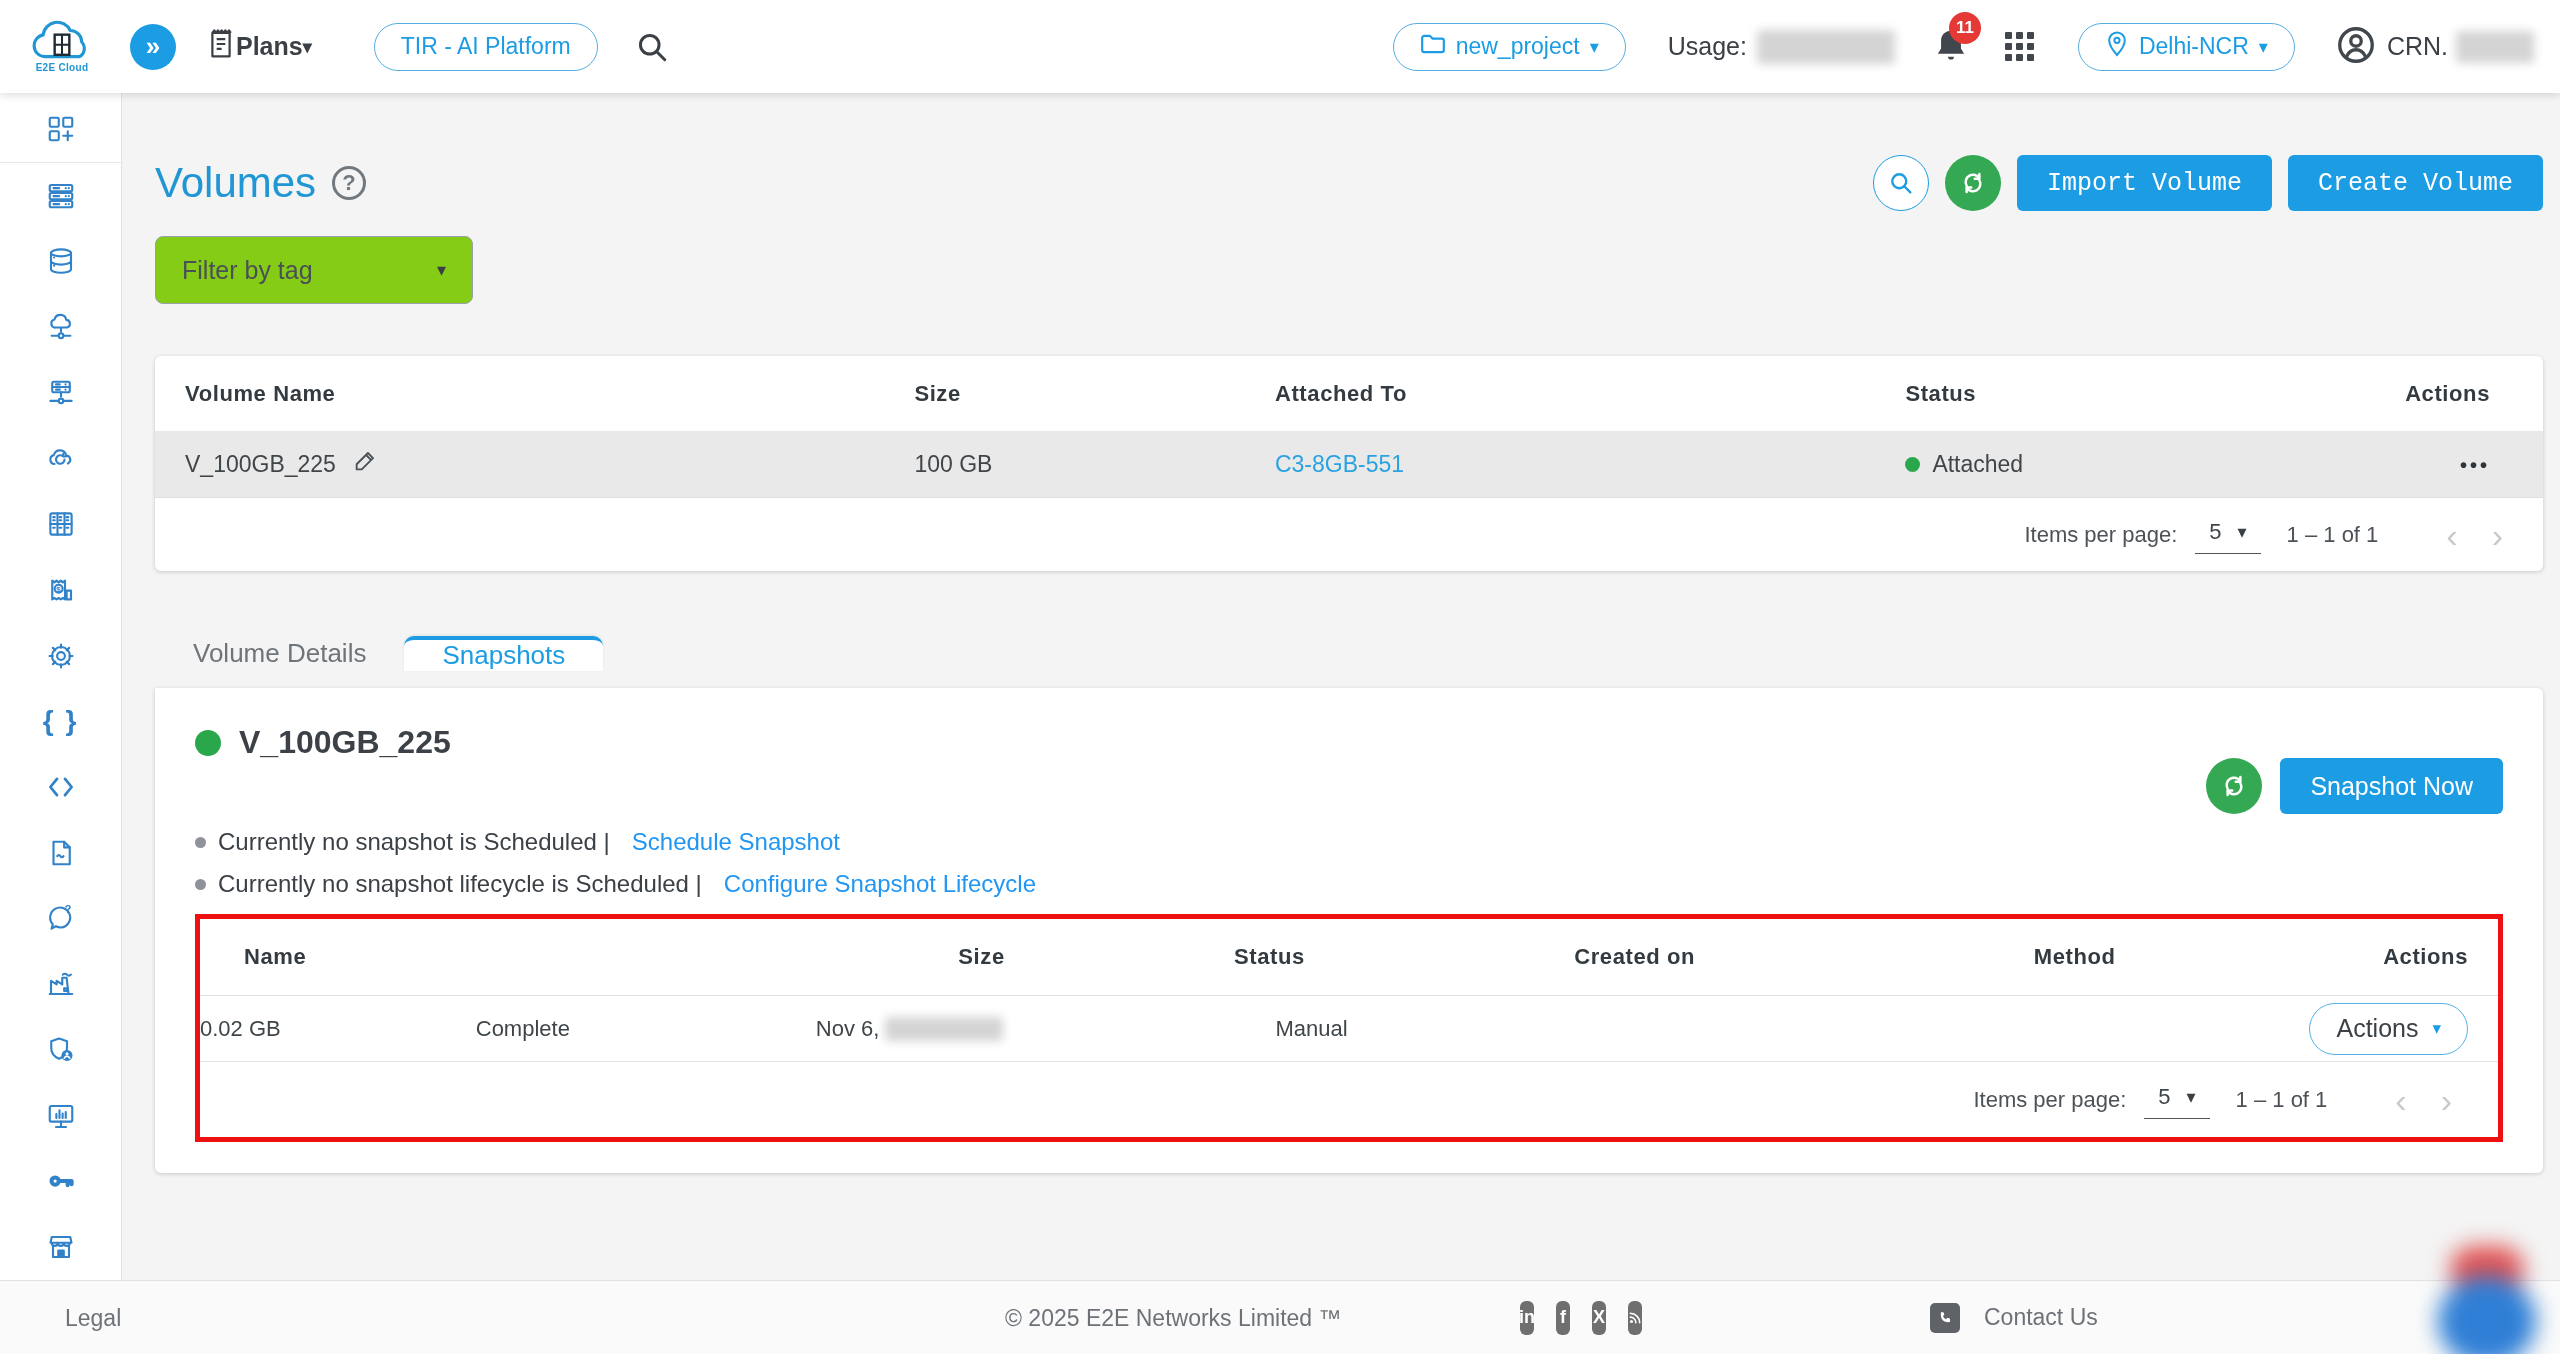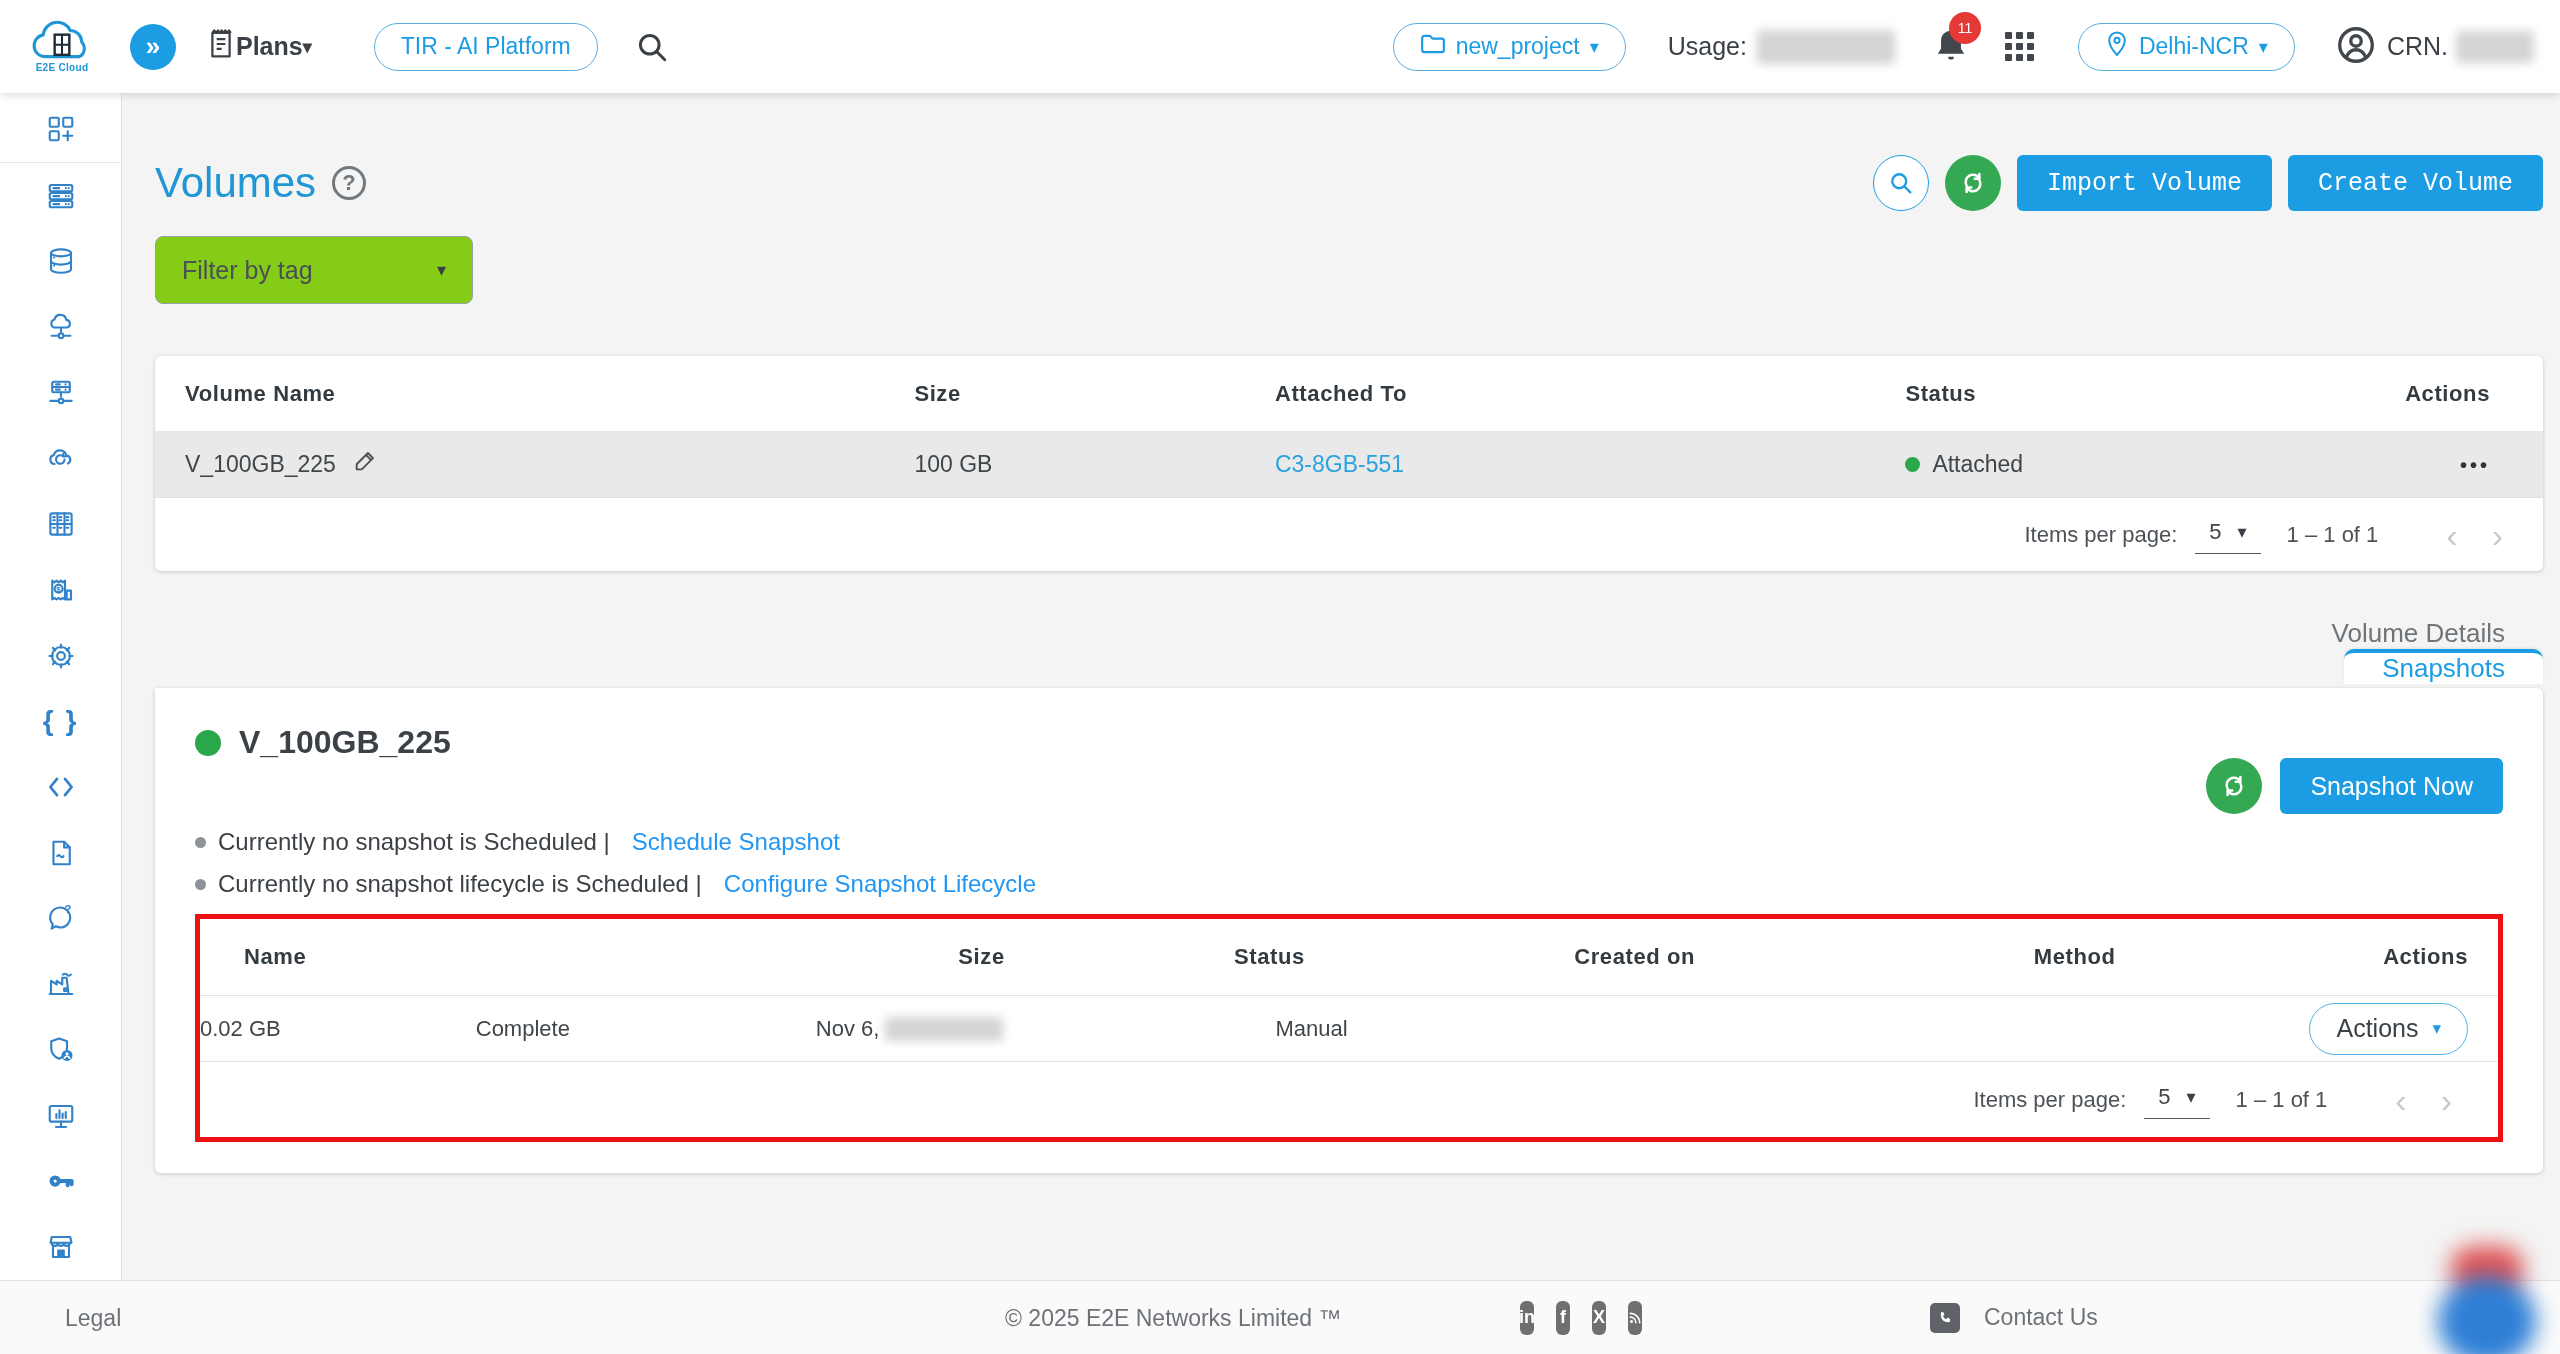--- a/index.html
+++ b/index.html
@@ -23,21 +23,21 @@
   .tir-pill { margin-left:62px; }
   .search-top { margin-left:36px; cursor:pointer; display:flex; }
   .top-right { display:flex; align-items:center; margin-left:auto; margin-right:26px; }
   .usage { margin-left:42px; font-size:25px; color:#3a4046; }
   .redact { display:inline-block; background:#d4d4d4; border-radius:3px; filter:blur(5px); vertical-align:middle; }
   .redact-usage { width:138px; height:34px; margin-left:10px; }
   .redact-crn { width:78px; height:32px; margin-left:8px; }
   .redact-date { width:118px; height:24px; margin-left:6px; }
   .bell-wrap { position:relative; margin-left:38px; cursor:pointer; }
   .badge { position:absolute; top:-14px; left:16px; min-width:32px; height:32px; border-radius:16px;
-           background:#e53935; color:#fff; font-size:14px; font-weight:400; display:flex; align-items:center;
+           background:#e53935; color:#fff; font-size:17px; font-weight:700; display:flex; align-items:center;
            justify-content:center; padding:0 6px;text-align:right; }
   .grid9 { margin-left:36px; display:grid; grid-template-columns:repeat(3,7px); grid-gap:4px; cursor:pointer; }
   .grid9 span { width:7px; height:7px; background:#41474d; border-radius:1px; }
   .region-pill { margin-left:44px; }
   .crn-wrap { display:flex; align-items:center; margin-left:40px; }
   .crn-label { font-size:25px; color:#3a4046; margin-left:10px; }
 
   
   .sidebar { position:absolute; top:93px; left:0; width:122px; bottom:74px; background:#fff;
              border-right:1px solid #e2e2e2; z-index:30; display:flex; flex-direction:column; align-items:center; padding-top:4px; }
@@ -78,21 +78,21 @@
   .vcol-actions { flex:1; text-align:right; padding-right:53px; }
   .link { color:#29a3e0; cursor:pointer; text-decoration:none; }
   .dot-green { width:15px; height:15px; border-radius:50%; background:#2aa74a; display:inline-block; }
   .dots { font-size:20px; letter-spacing:3px; color:#2f353a; cursor:pointer; font-weight:700; }
   .pg-select { display:inline-flex; align-items:center; gap:16px; border-bottom:1px solid #555;
                padding:4px 14px 8px; margin:0 26px 0 18px; cursor:pointer; color:#3f4549; }
   .pg-range { margin-right:34px; }
   .chev { font-size:34px; color:#c9c9c9; margin-left:34px; cursor:default; line-height:1; }
 
   
-  .tabs-row { display:flex; margin-top:47px; height:70px; align-items:flex-end;flex-direction:column; }
+  .tabs-row { display:flex; margin-top:47px; height:70px; align-items:center; }
   .tab { display:flex; align-items:center; padding:0 38px; font-size:26px; cursor:pointer; }
   .tab-inactive { color:#6f7479; }
   .tab-active { background:#fff; color:#1b9ce3; border-top:4px solid #1b9ce3; border-radius:10px 10px 0 0;
                 box-shadow:0 -1px 3px rgba(0,0,0,.08); }
   .panel-card { border-radius:0 6px 6px 6px; padding:36px 40px 26px 40px; min-height:485px; }
   .panel-head { display:flex; align-items:flex-start; }
   .vol-heading { display:flex; align-items:center; gap:18px; }
   .dot-green-lg { width:26px; height:26px; border-radius:50%; background:#2aa74a; }
   .vol-name { font-size:32px; font-weight:700; color:#3b4146; }
   .panel-actions { margin-left:auto; margin-top:34px; display:flex; align-items:center; gap:18px; }

